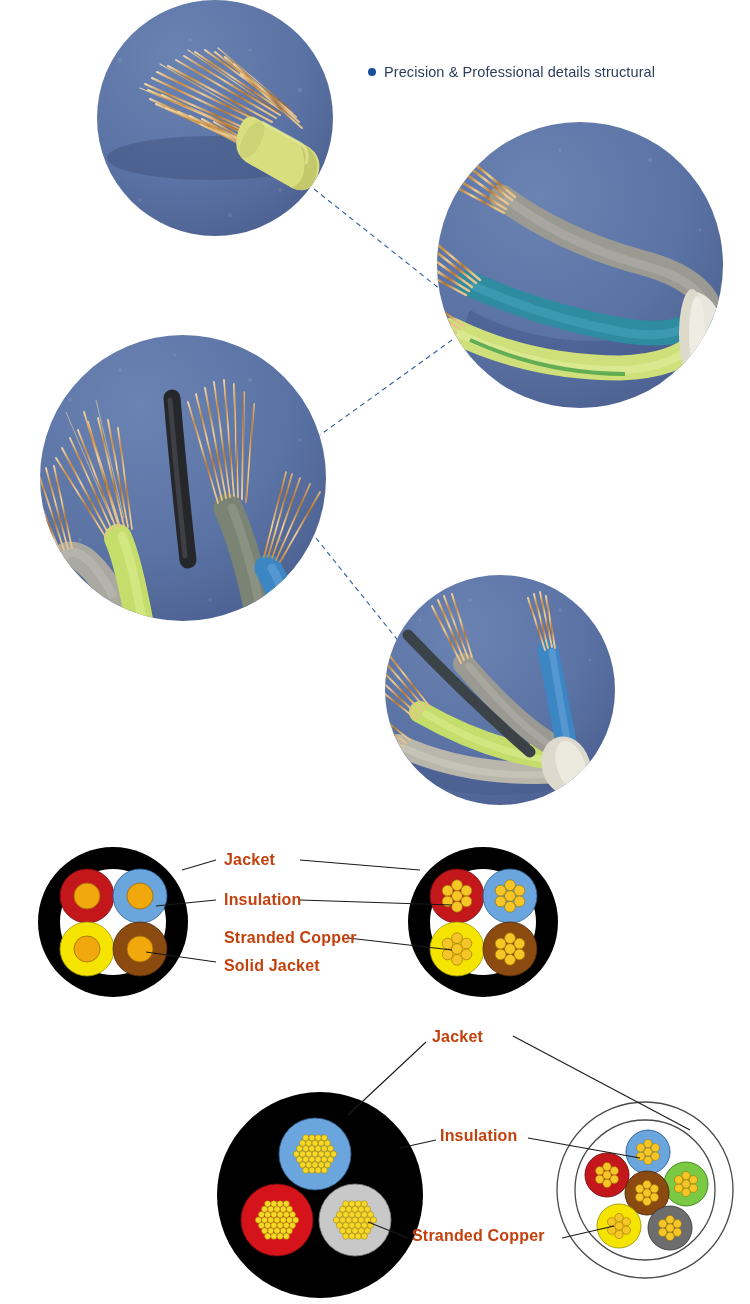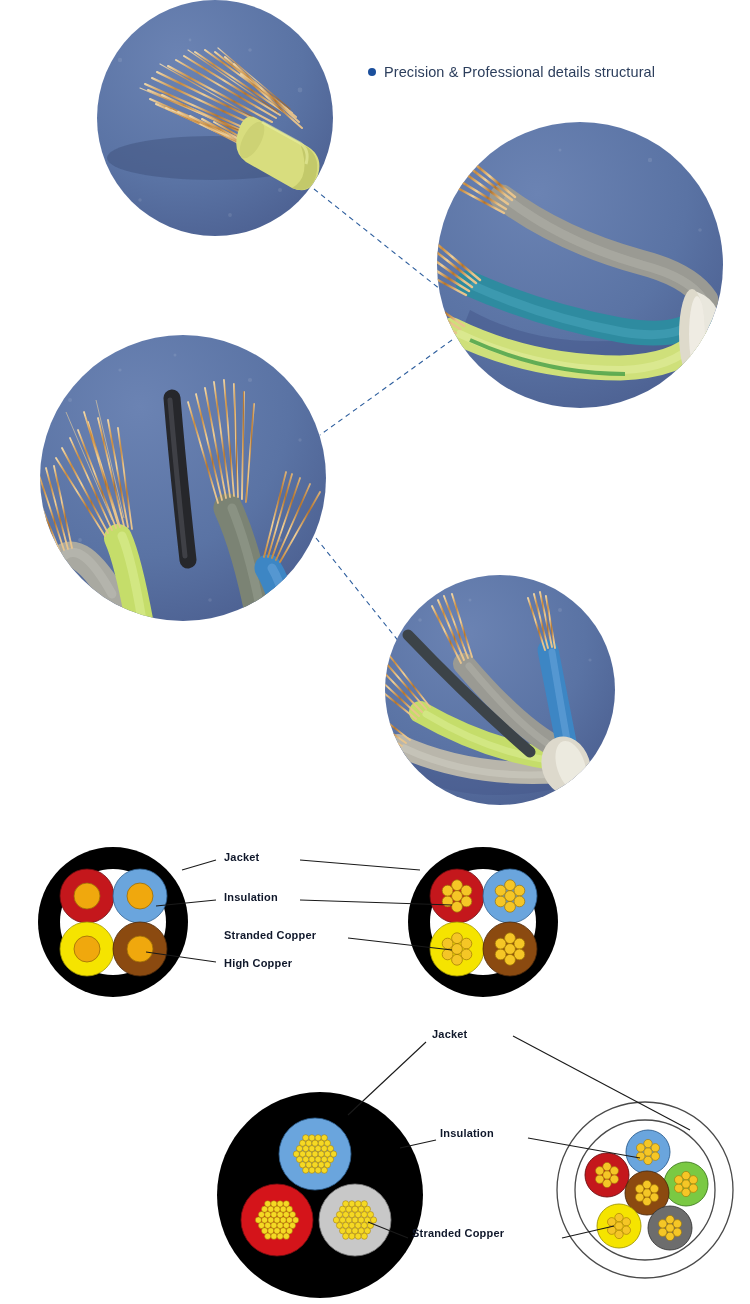--- a/index.html
+++ b/index.html
@@ -19,22 +19,22 @@
     width:8px; height:8px; border-radius:50%;
     background:#1b4f9c; margin-top:5px; margin-right:8px; flex:0 0 auto;
   }
   .bullet-text {
     font-size:14.5px; color:#2c3e5c; line-height:1.25;
     letter-spacing:0.1px; white-space:nowrap;
   }
 
   
   .dlabel {
-    position:absolute; font-size:11px; font-weight:bold;
-    color:#0f172a; white-space:nowrap; letter-spacing:0.2px;
+    position:absolute; font-size:16px; font-weight:bold;
+    color:#c2410c; white-space:nowrap; letter-spacing:0.2px;
   }
 </style>
 </head>
 <body>
 
 <div id="stage">
 
   <svg class="layer" viewBox="0 0 750 1304">
     <defs>
 
@@ -678,19 +678,19 @@
 
       <line x1="408" y1="1238" x2="368" y2="1222"></line>
 
       <line x1="562" y1="1238" x2="614" y2="1226"></line>
     </g>
   </svg>
 
   <div class="dlabel" style="left:224px; top:851px;">Jacket</div>
   <div class="dlabel" style="left:224px; top:891px;">Insulation</div>
   <div class="dlabel" style="left:224px; top:929px;">Stranded Copper</div>
-  <div class="dlabel" style="left:224px; top:957px;">High Copper</div>
+  <div class="dlabel" style="left:224px; top:957px;">Solid Jacket</div>
 
   <div class="dlabel" style="left:432px; top:1028px;">Jacket</div>
   <div class="dlabel" style="left:440px; top:1127px;">Insulation</div>
   <div class="dlabel" style="left:412px; top:1227px;">Stranded Copper</div>
 
 </div>
 
 </body></html>

